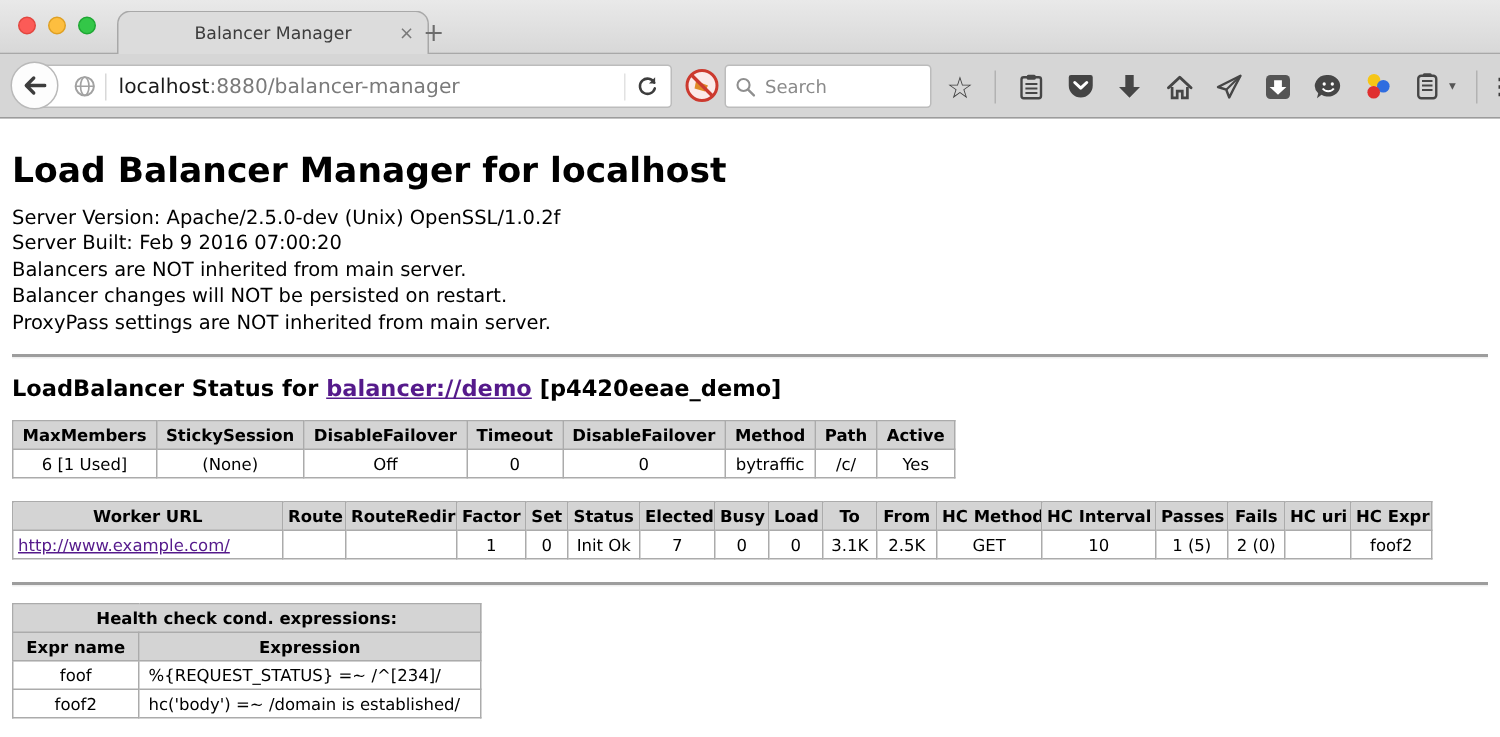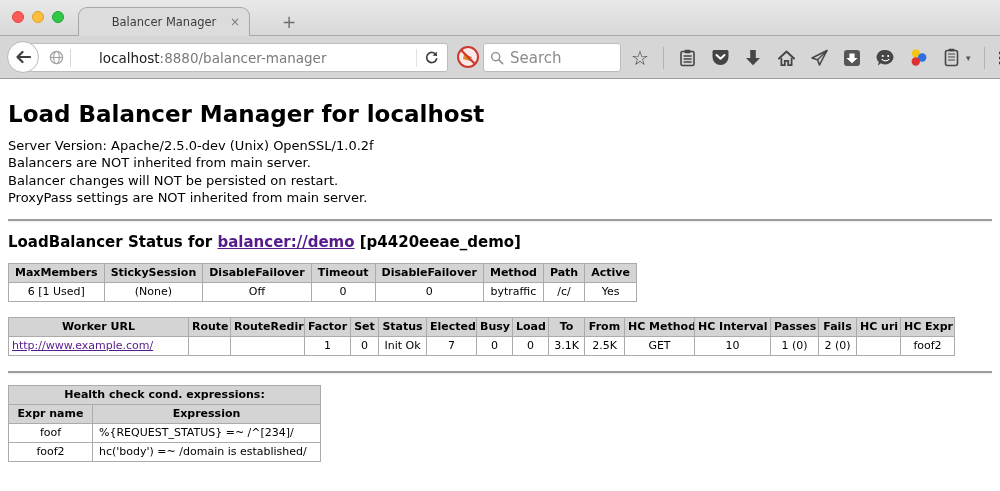--- a/index.html
+++ b/index.html
@@ -8,47 +8,47 @@
 
   
   .chrome { width:1000px; }
   .titlebar { position:relative; height:36px;
     background:linear-gradient(#e9e9e9,#d8d8d8); border-bottom:1px solid #a8a8a8; }
   .traffic { position:absolute; top:11px; left:12px; display:flex; gap:8px; }
   .light { width:12px; height:12px; border-radius:50%; }
   .light.red    { background:#fc5b57; border:1px solid #e2463f; }
   .light.yellow { background:#fdbe3f; border:1px solid #dfa023; }
   .light.green  { background:#33c748; border:1px solid #1ea733; }
-  .tab { position:absolute; left:78px; bottom:-1px; width:172px; height:29px;
+  .tab { position:absolute; left:78px; bottom:-1px; width:208px; height:29px;
     background:#dcdcdc; border:1px solid #a8a8a8; border-bottom:none;
     border-radius:9px 9px 0 0; display:flex; align-items:center; justify-content:center; }
   .tab-title { font-size:11.5px; color:#3c3c3c; }
   .tab-close { position:absolute; right:9px; top:7px; font-size:12px; color:#7a7a7a; cursor:default; }
   .newtab { position:absolute; left:282px; bottom:3px; font-size:17px; color:#6d6d6d; }
 
   .toolbar { position:relative; height:43px; background:#d6d6d6;
     border-bottom:1px solid #9c9c9c; display:flex; align-items:center; }
   .back-btn { position:absolute; left:7px; top:5px; width:32px; height:32px;
     background:#fdfdfd; border:1px solid #b9b9b9; border-radius:50%; z-index:2;
     display:flex; align-items:center; justify-content:center; }
   .urlbar { position:absolute; left:24px; top:7px; width:424px; height:29px;
     background:#fff; border:1px solid #bcbcbc; border-radius:3px;
     display:flex; align-items:center; padding-left:22px; }
   .globe { margin:0 6px 0 2px; }
   .url-divider { width:1px; height:18px; background:#d8d8d8; margin-right:8px; }
-  .url-text { font-size:13.5px; color:#7a7a7a; flex:1; white-space:nowrap; overflow:hidden;margin-left:20px; }
+  .url-text { font-size:13.5px; color:#7a7a7a; flex:1; white-space:nowrap; overflow:hidden; }
   .url-host { color:#1c1c1c; }
   .reload-wrap { display:flex; align-items:center; height:100%; }
   .reload-divider { width:1px; height:18px; background:#e2e2e2; margin-right:7px; }
   .reload-btn { margin-right:8px; display:flex; align-items:center; }
   .blocked { position:absolute; left:456px; top:9px; width:24px; height:24px; }
   .searchbar { position:absolute; left:483px; top:7px; width:138px; height:29px;
     background:#fff; border:1px solid #bcbcbc; border-radius:3px;
     display:flex; align-items:center; padding:0 6px; }
-  .searchbar input { border:none; outline:none; width:100px; font-size:15px;
+  .searchbar input { border:none; outline:none; width:100px; font-size:12px;
     color:#6d28d9; background:transparent; font-family:inherit; }
   .searchbar input::placeholder { color:#8a8a8a; }
   .icon-row { position:absolute; left:630px; top:0; height:43px;
     display:flex; align-items:center; gap:13px; }
   .vsep { width:1px; height:22px; background:#b2b2b2; }
   .icon { display:flex; align-items:center; justify-content:center; width:20px; height:20px; }
   .caret { font-size:9px; color:#555; margin-left:-8px; }
   .star-glyph { font-size:20px; color:#3f3f3f; line-height:20px; }
 
   
@@ -198,20 +198,21 @@
       </span>
 
     </div>
   </div>
 </div>
 
 <div class="content">
   <h1 class="page-title">Load Balancer Manager for localhost</h1>
 
   <div class="info-line">Server Version: Apache/2.5.0-dev (Unix) OpenSSL/1.0.2f</div>
+  <div class="info-line">Server Built: Feb 9 2016 07:00:20</div>
   <div class="info-line">Balancers are NOT inherited from main server.</div>
   <div class="info-line">Balancer changes will NOT be persisted on restart.</div>
   <div class="info-line">ProxyPass settings are NOT inherited from main server.</div>
 
   <hr class="rule">
 
   <div class="status-heading"><span>LoadBalancer Status for </span><a href="#">balancer://demo</a><span> [p4420eeae_demo]</span></div>
 
   <table class="data">
     <tbody>
@@ -285,21 +286,21 @@
       <td>1</td>
       <td>0</td>
       <td>Init Ok</td>
       <td>7</td>
       <td>0</td>
       <td>0</td>
       <td>3.1K</td>
       <td>2.5K</td>
       <td>GET</td>
       <td>10</td>
-      <td>1 (0)</td>
+      <td>1 (5)</td>
       <td>2 (0)</td>
       <td></td>
       <td>foof2</td>
     </tr>
   </tbody>
     </table>
 
   <hr class="rule">
 
   <table class="data health">

